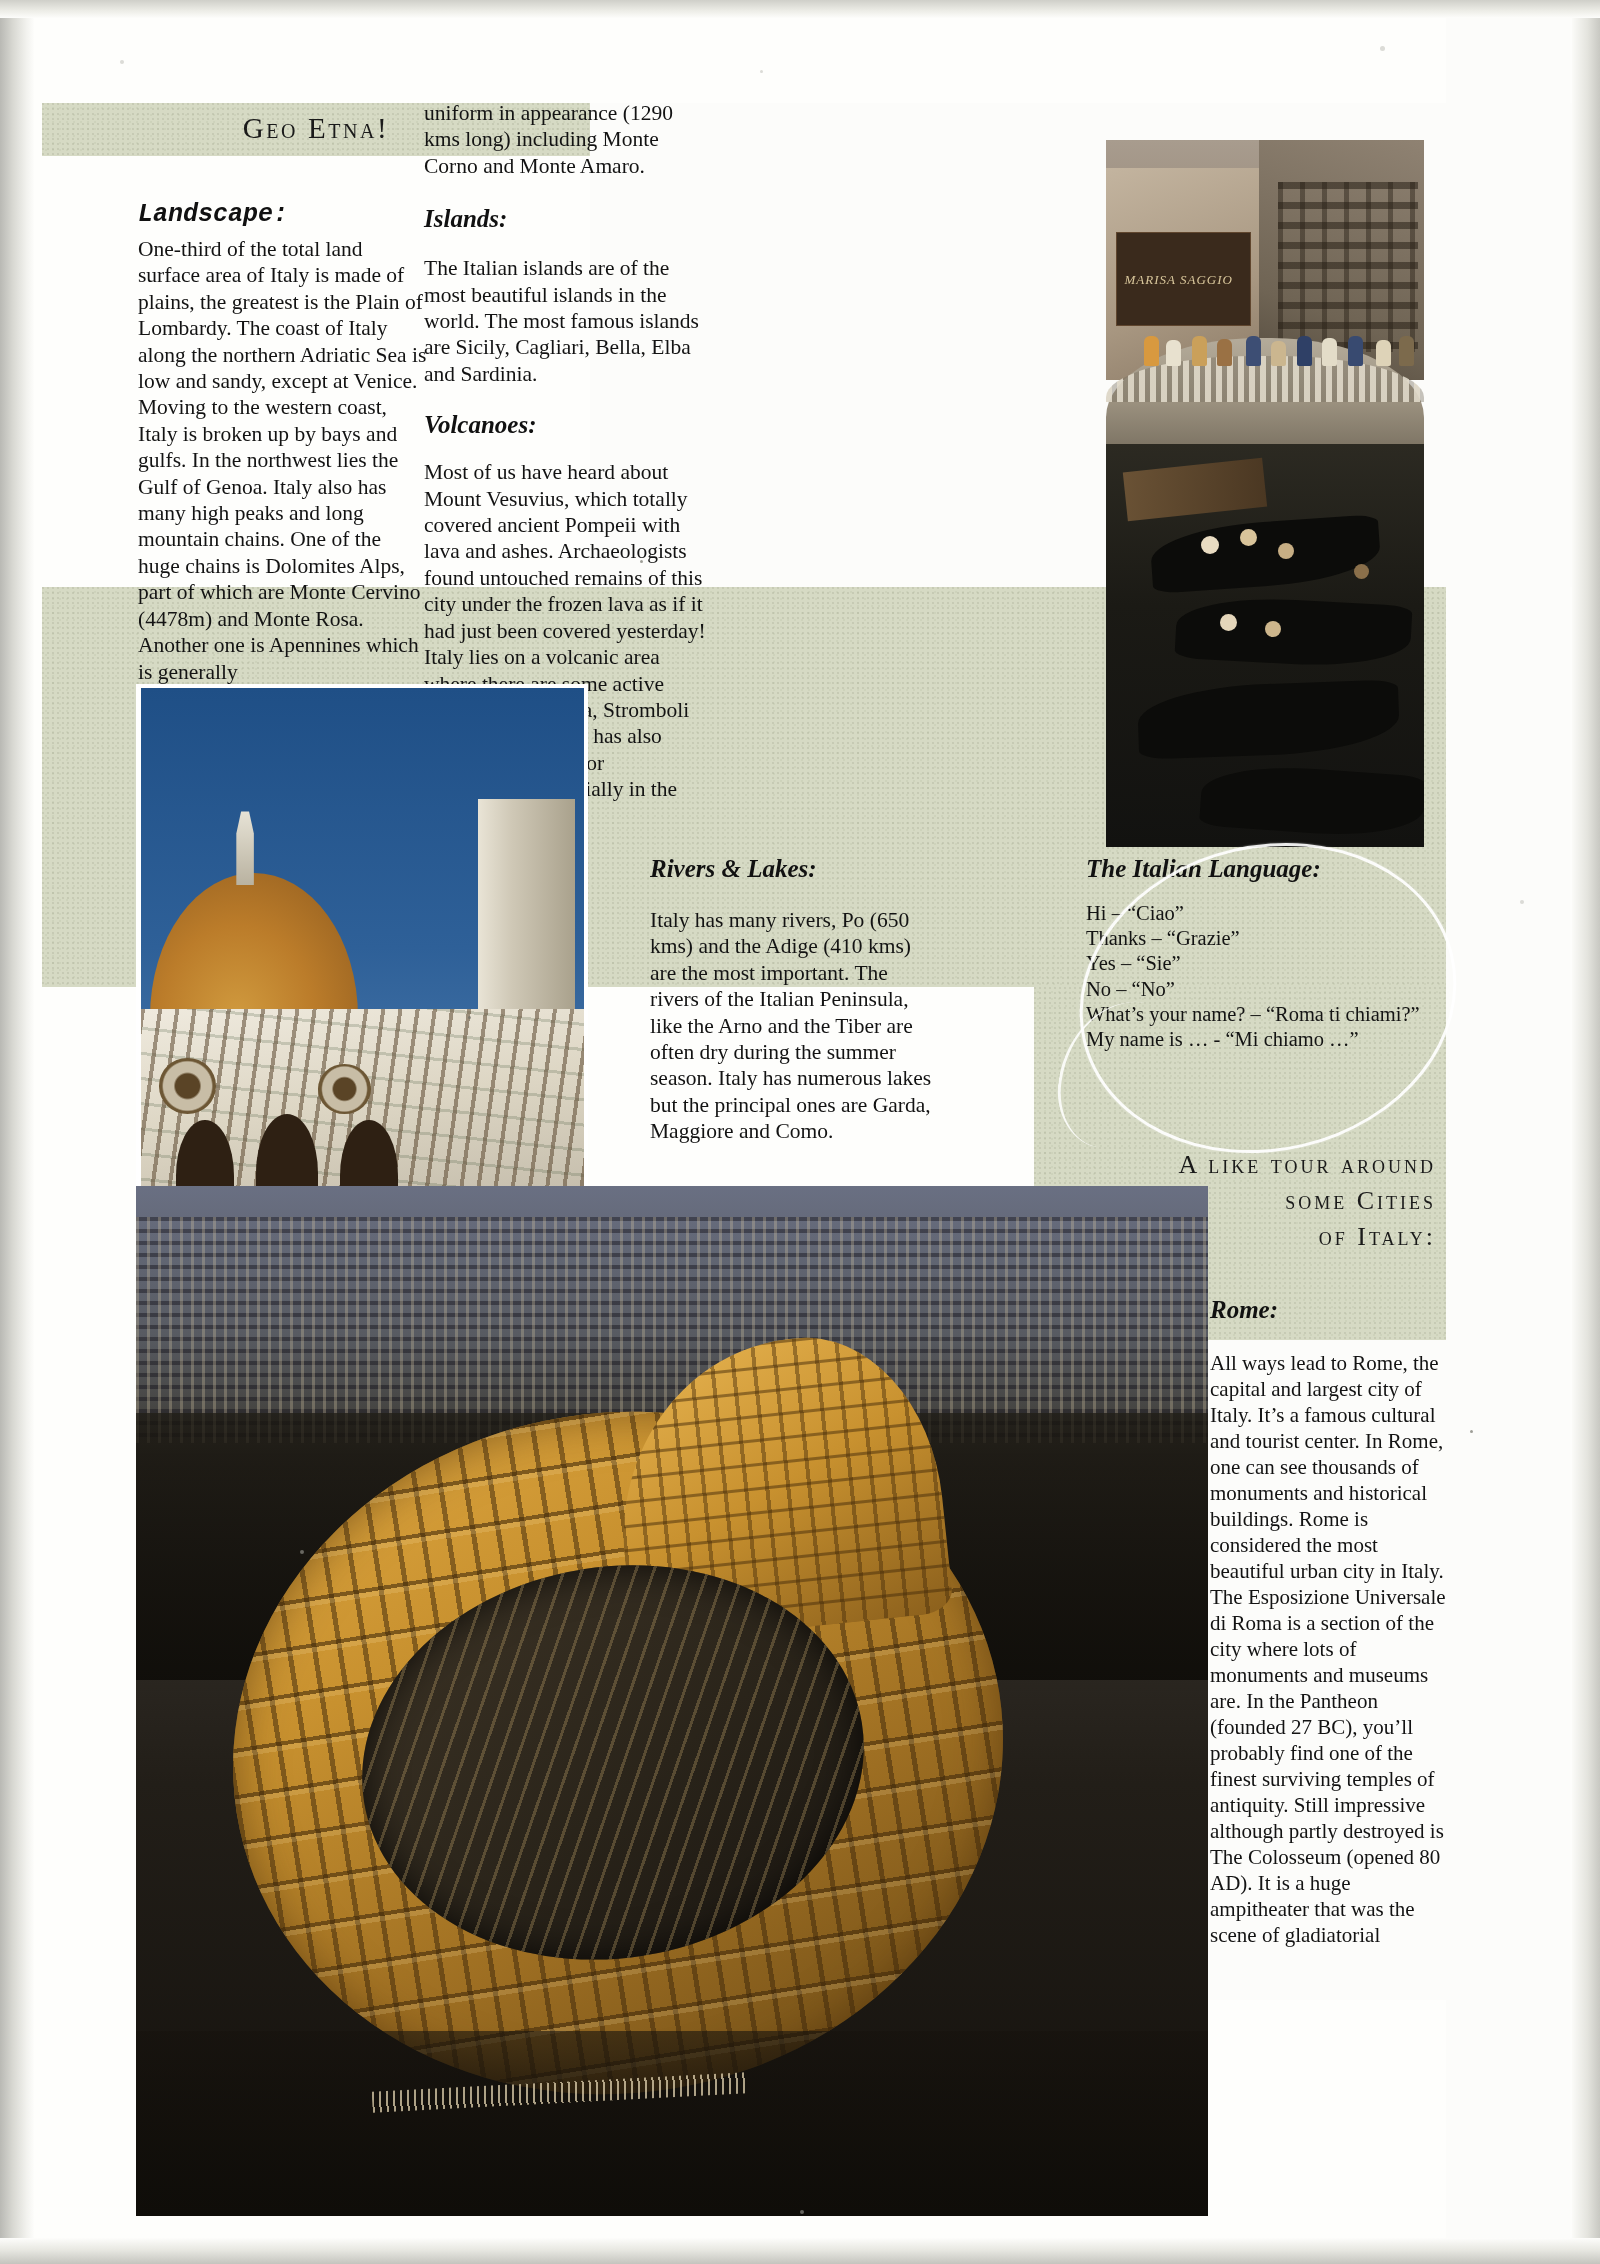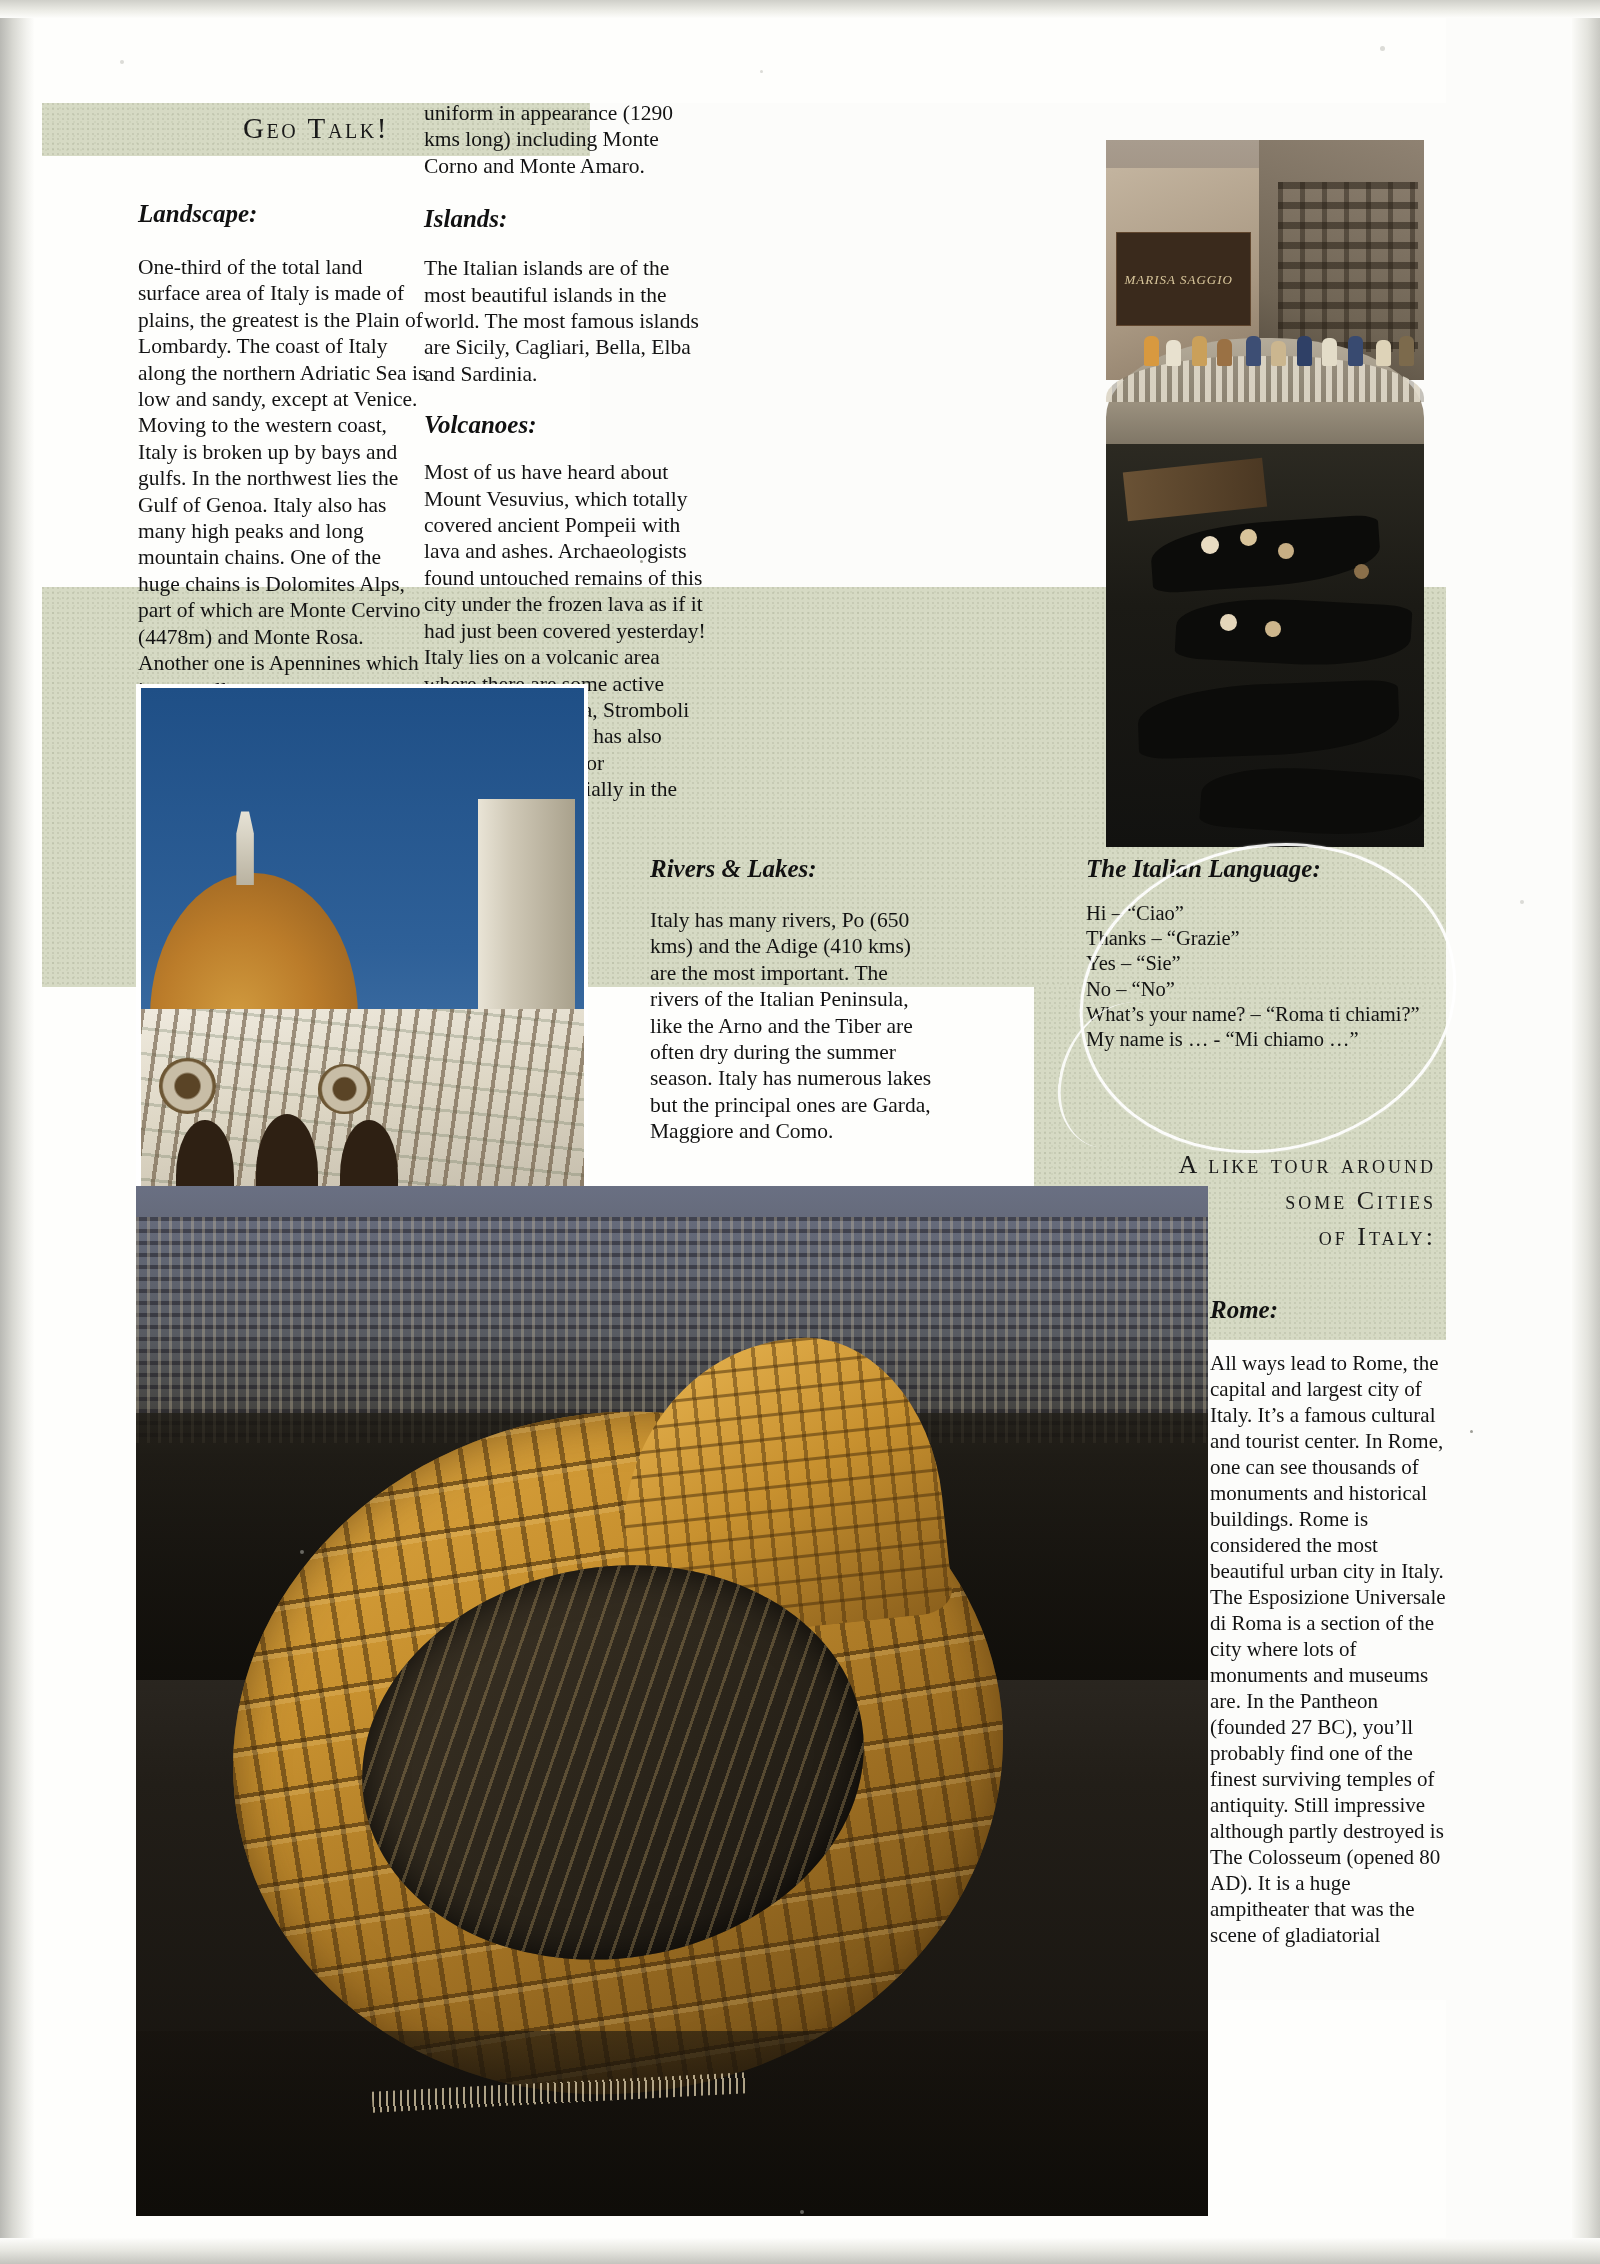--- a/index.html
+++ b/index.html
@@ -314,25 +314,25 @@
   <div class="sage sage-tex" id="block-low"></div>
   <div class="sage sage-tex" id="block-rome"></div>
   <div class="sage sage-tex" id="block-left-low"></div>
 
   <div class="cut" style="left:590px;top:103px;width:1010px;height:484px;"></div>
   <div class="cut" style="left:1034px;top:1340px;width:412px;height:60px;"></div>
   <div class="cut" style="left:1196px;top:1400px;width:250px;height:600px;"></div>
   <div class="cut" style="left:1446px;top:0px;width:124px;height:2264px;"></div>
 
   <div class="col" style="left:42px;top:112px;width:548px;text-align:center;">
-    <div class="head-caps">Geo Talk!</div>
+    <div class="head-caps">Geo Etna!</div>
   </div>
 
   <div class="col" style="left:138px;top:200px;width:290px;">
-    <div class="head-ital" style="margin-bottom:26px;">Landscape:</div>
+    <div class="head-ital" style="margin-bottom:7px;font-family:Liberation Mono, monospace;">Landscape:</div>
     <div class="body-txt">One-third of the total land surface area of Italy is made of plains, the greatest is the Plain of Lombardy. The coast of Italy along the northern Adriatic Sea is low and sandy, except at Venice. Moving to the western coast, Italy is broken up by bays and gulfs. In the northwest lies the Gulf of Genoa. Italy also has many high peaks and long mountain chains. One of the huge chains is Dolomites Alps, part of which are Monte Cervino (4478m) and Monte Rosa. Another one is Apennines which is generally</div>
   </div>
 
   <div class="col" style="left:424px;top:100px;width:285px;">
     <div class="body-txt">uniform in appearance (1290 kms long) including Monte Corno and Monte Amaro.</div>
     <div class="head-ital" style="margin-top:26px;margin-bottom:22px;">Islands:</div>
     <div class="body-txt">The Italian islands are of the most beautiful islands in the world. The most famous islands are Sicily, Cagliari, Bella, Elba and Sardinia.</div>
     <div class="head-ital" style="margin-top:24px;margin-bottom:20px;">Volcanoes:</div>
     <div class="body-txt">Most of us have heard about Mount Vesuvius, which totally covered ancient Pompeii with lava and ashes. Archaeologists found untouched remains of this city under the frozen lava as if it had just been covered yesterday! Italy lies on a volcanic area where there are some active volcanoes like Etna, Stromboli and Vesuvius. Italy has also faced frequent minor earthquakes, especially in the southern parts.</div>
   </div>

